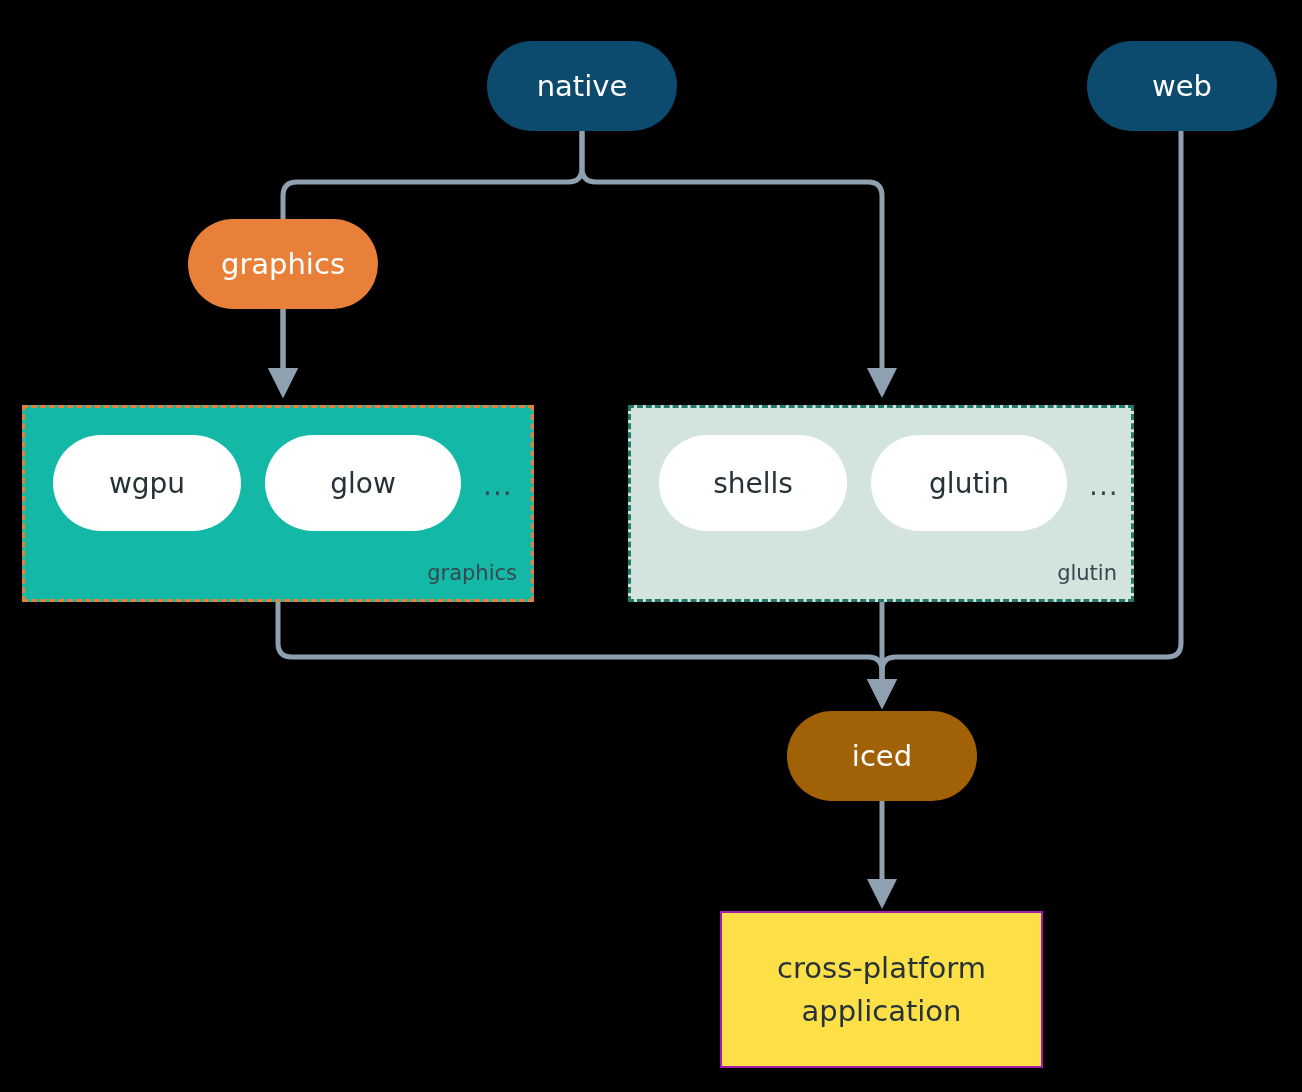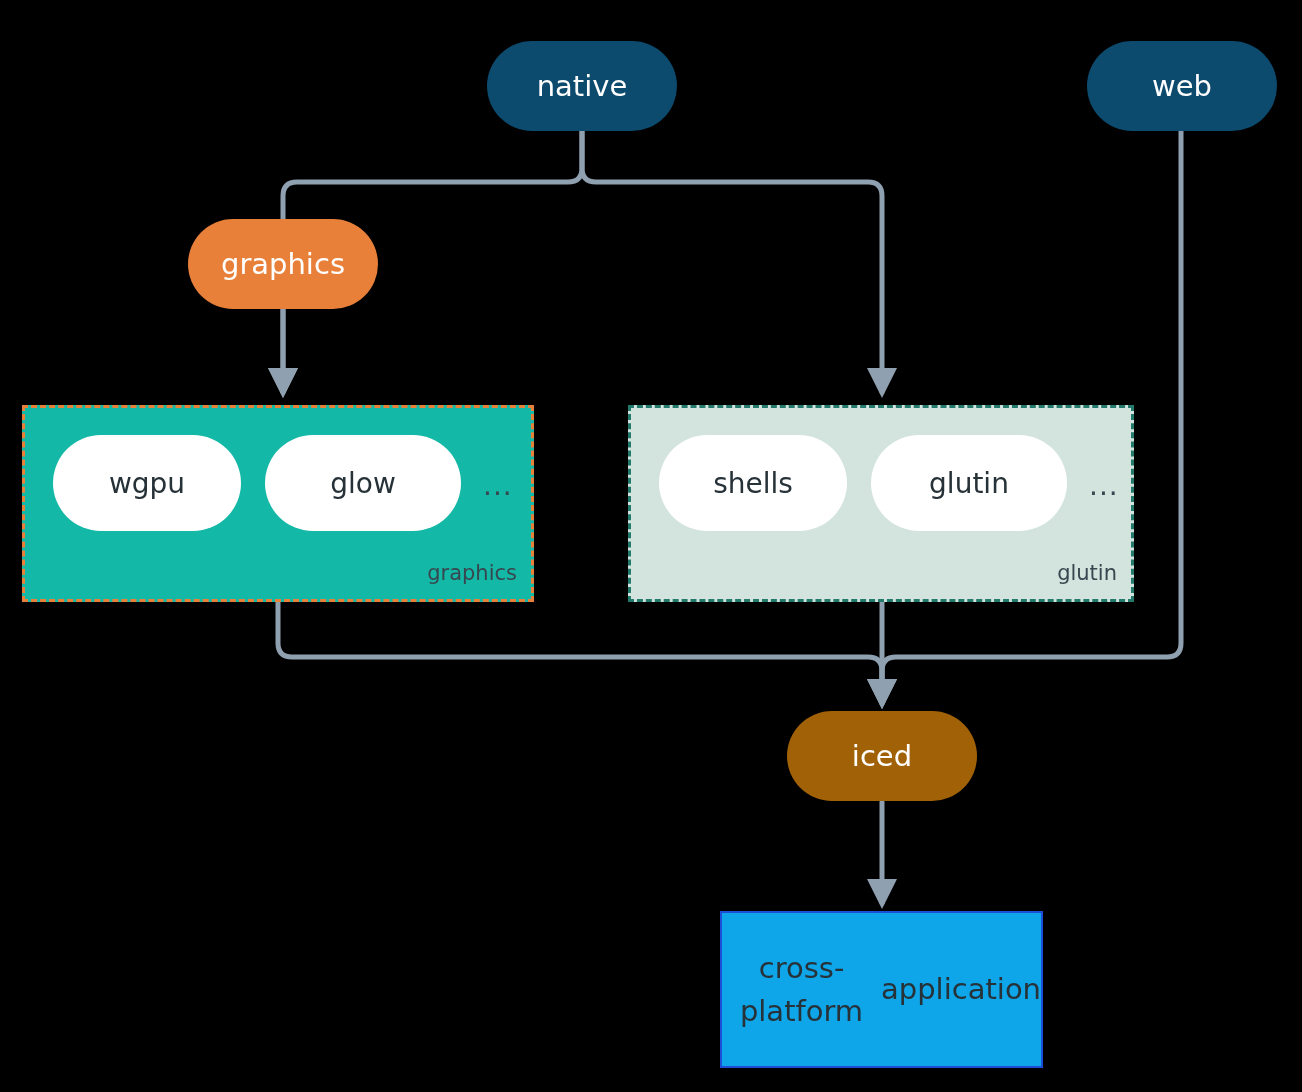--- a/index.html
+++ b/index.html
@@ -42,26 +42,26 @@
     background: #e8803a;
     color: #ffffff;
     font-size: 29px;
   }
   .node-iced {
     background: #a16207;
     color: #ffffff;
     font-size: 29px;
   }
   .node-app {
-    background: #0ea5e9;
-    border: 2px solid #1d4ed8;
+    background: #fde047;
+    border: 2px solid #a21caf;
     color: #263238;
     font-size: 29px;
     line-height: 1.45;
-    flex-direction: row;
+    flex-direction: column;
   }
   .group {
     position: absolute;
     box-sizing: border-box;
   }
   .group-renderers {
     background: #14b8a6;
     border: 3px dashed #e8803a;
   }
   .group-shells {

